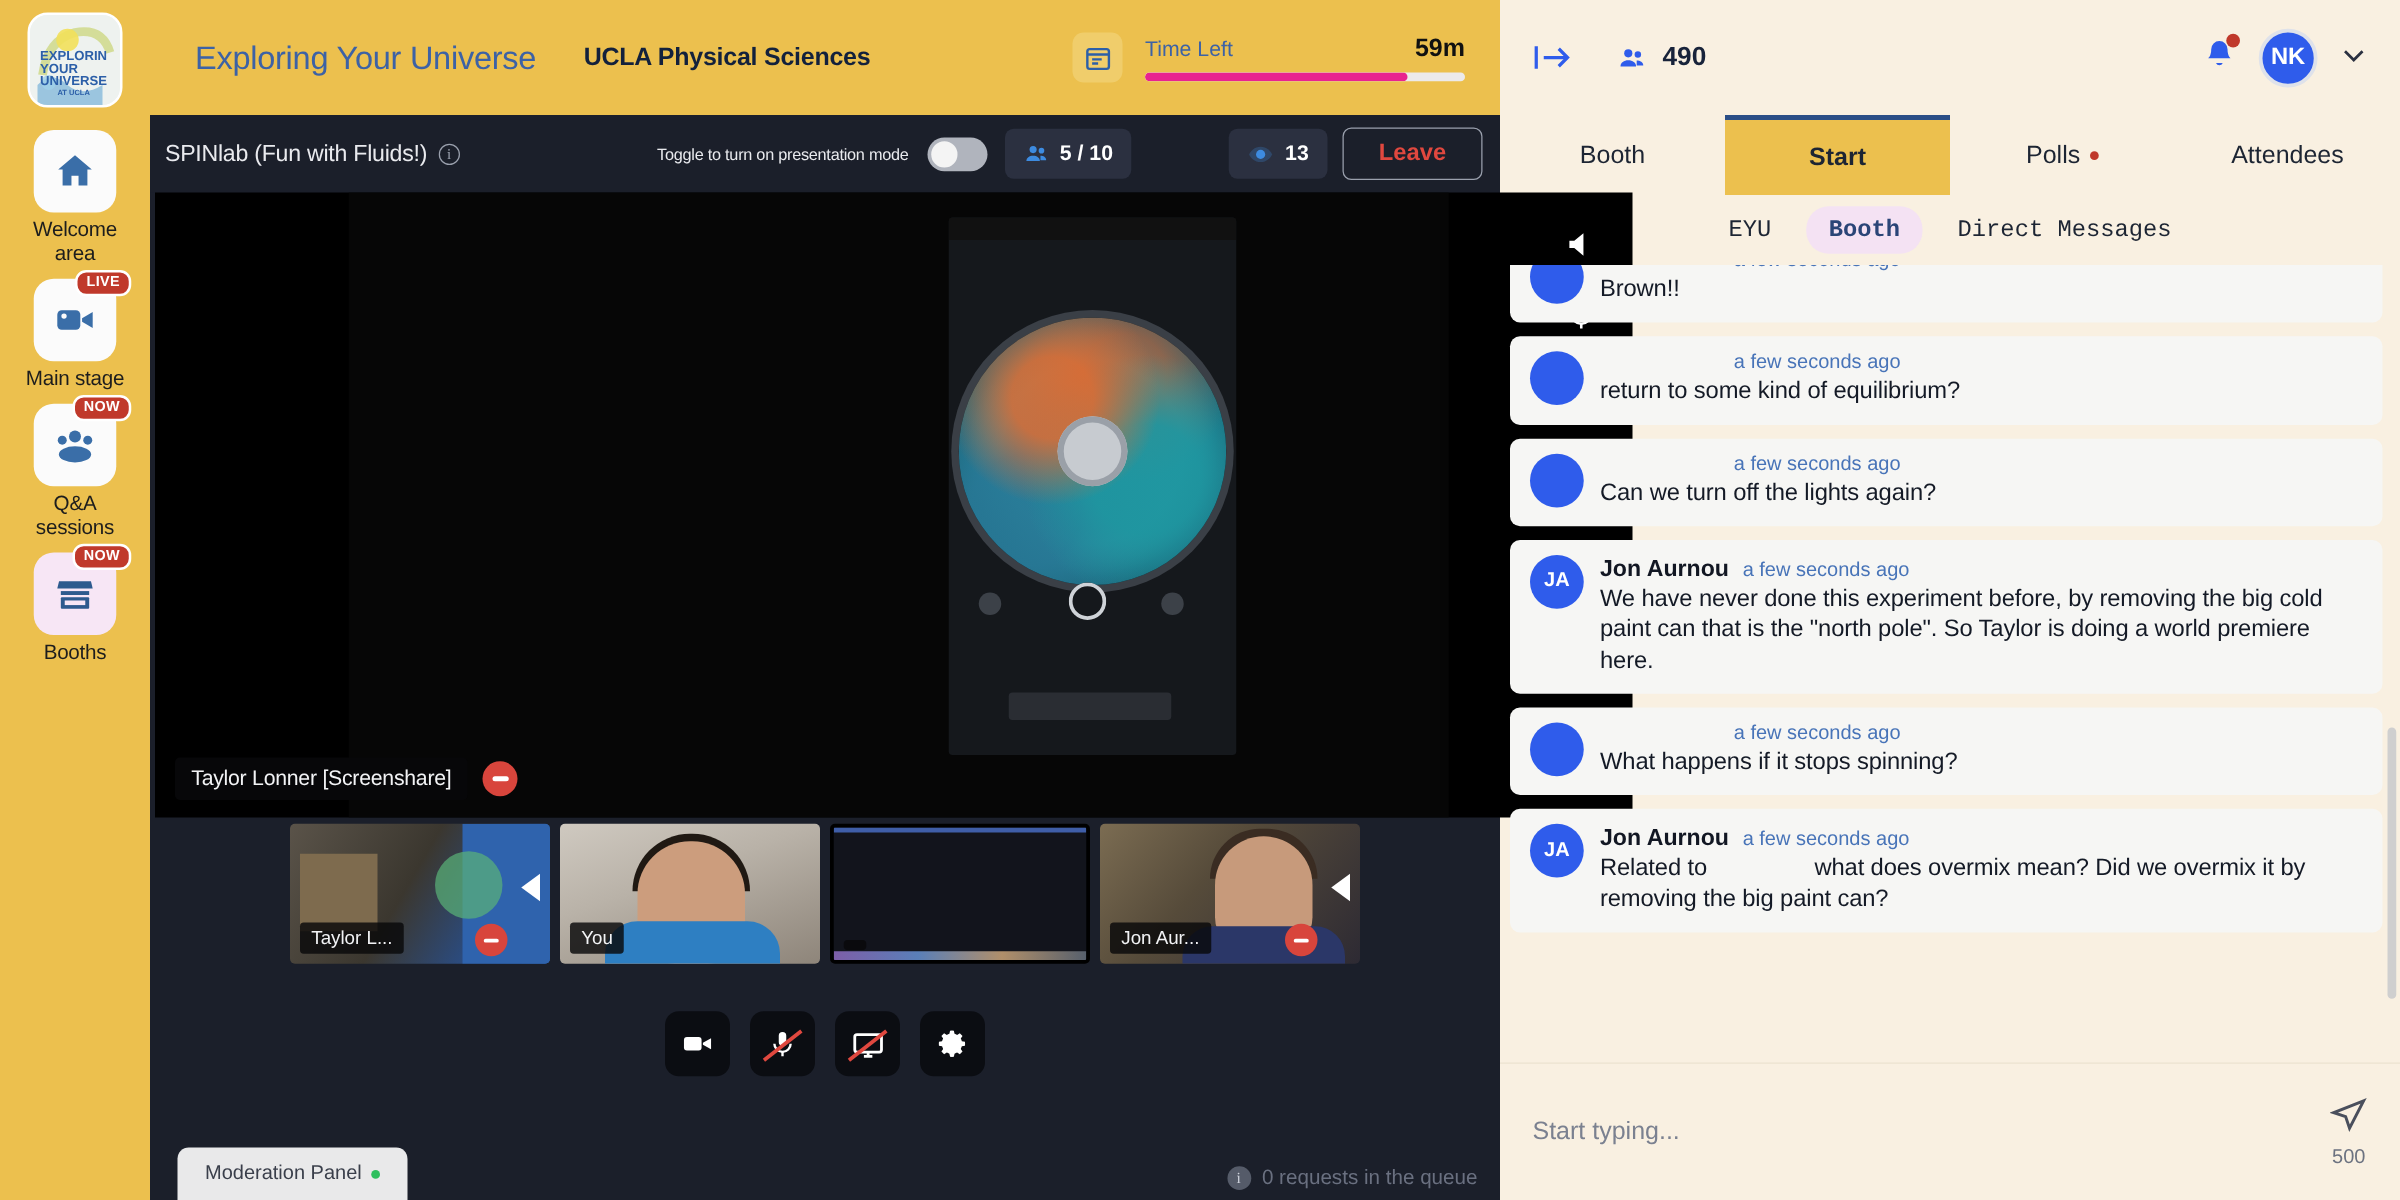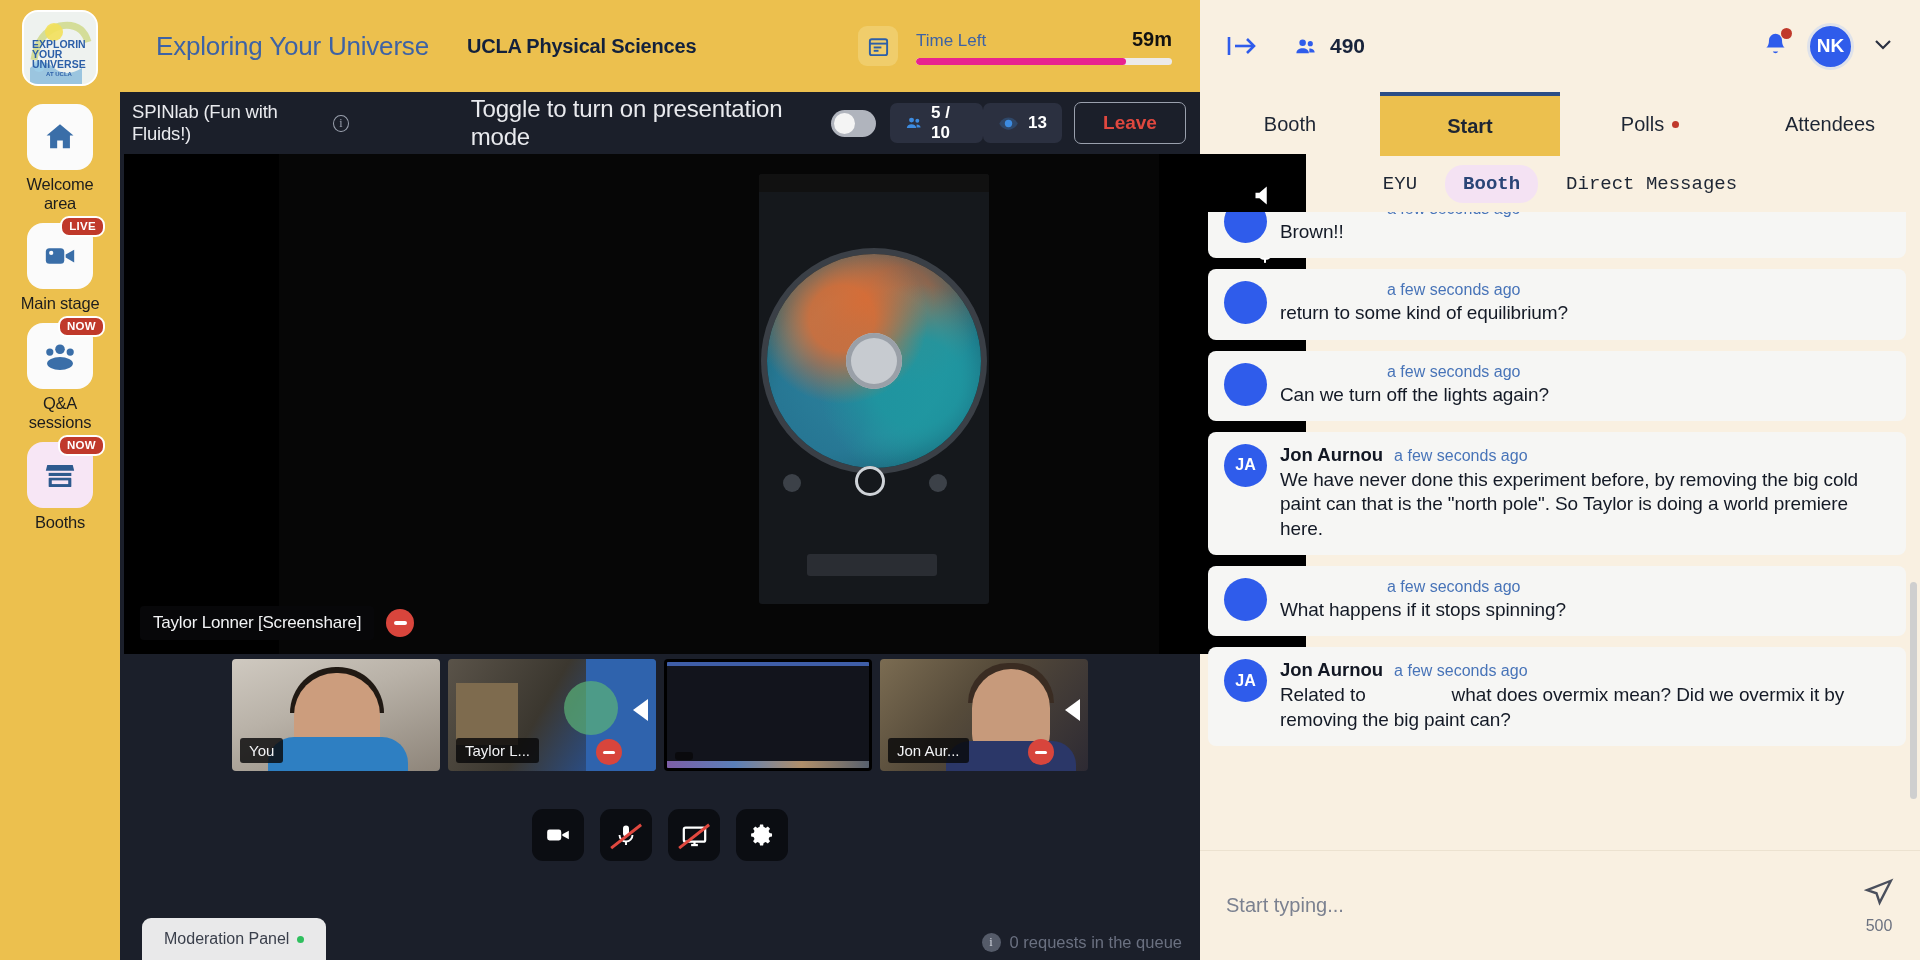--- a/index.html
+++ b/index.html
@@ -86,21 +86,21 @@
     display: flex; align-items: center; padding: 0 14px 0 12px;
     flex: 0 0 62px;
   }
   .v-title { color: #e9eaee; font-size: 18.5px; display: flex; align-items: center; gap: 9px; letter-spacing:-0.2px; }
   .info-circle {
     width: 17px; height: 17px; border-radius: 50%; border: 1.6px solid #9aa0ad;
     color: #9aa0ad; font-size: 12px; display: flex; align-items: center; justify-content: center;
     font-family: "Liberation Serif", serif;
   }
   .toggle-group { display: flex; align-items: center; gap: 15px; margin-left: 122px; }
-  .toggle-text { color: #e9eaee; font-size: 24px; letter-spacing: -0.2px;}
+  .toggle-text { color: #e9eaee; font-size: 13px; letter-spacing: -0.2px; margin-left: 36px;}
   .switch {
     width: 48px; height: 27px; border-radius: 14px; background: #b0b4bd;
     display: flex; align-items: center; padding: 3px; cursor: pointer;
   }
   .switch .knob { width: 21px; height: 21px; border-radius: 50%; background: #f4f4f4; }
   .pill {
     height: 40px; border-radius: 7px; background: #2b3040;
     display: flex; align-items: center; gap: 9px; padding: 0 15px;
     color: #fff; font-size: 17px; font-weight: bold;
   }
@@ -486,38 +486,38 @@
           <svg width="26" height="30" viewBox="0 0 24 24" fill="#ffffff">
             <rect x="9" y="2.5" width="6" height="11" rx="3"></rect>
             <path d="M5.5 12a6.5 6.5 0 0 0 13 0" fill="none" stroke="#fff" stroke-width="1.9"></path>
             <line x1="12" y1="18.5" x2="12" y2="22" stroke="#fff" stroke-width="1.9"></line>
           </svg>
         </div>
       </div>
 
       <div class="thumbs">
 
-        <div class="thumb t-you">
-          <div class="hair"></div>
-            <div class="head"></div>
-            <div class="shirt"></div>
-          <div class="chip">You</div>
-        </div>
-
         <div class="thumb t-taylor">
           <div class="blue"></div>
             <div class="shelf"></div>
             <div class="grn"></div>
           <div class="spk"></div>
           <div class="chip">Taylor L...</div>
           <div class="mdot">
               <div class="bar"></div>
             </div>
         </div>
 
+        <div class="thumb t-you">
+          <div class="hair"></div>
+            <div class="head"></div>
+            <div class="shirt"></div>
+          <div class="chip">You</div>
+        </div>
+
         <div class="thumb t-dark">
           <div class="chip"></div>
         </div>
 
         <div class="thumb t-jon">
           <div class="hair"></div>
             <div class="head"></div>
             <div class="shirt"></div>
           <div class="spk"></div>
           <div class="chip">Jon Aur...</div>

